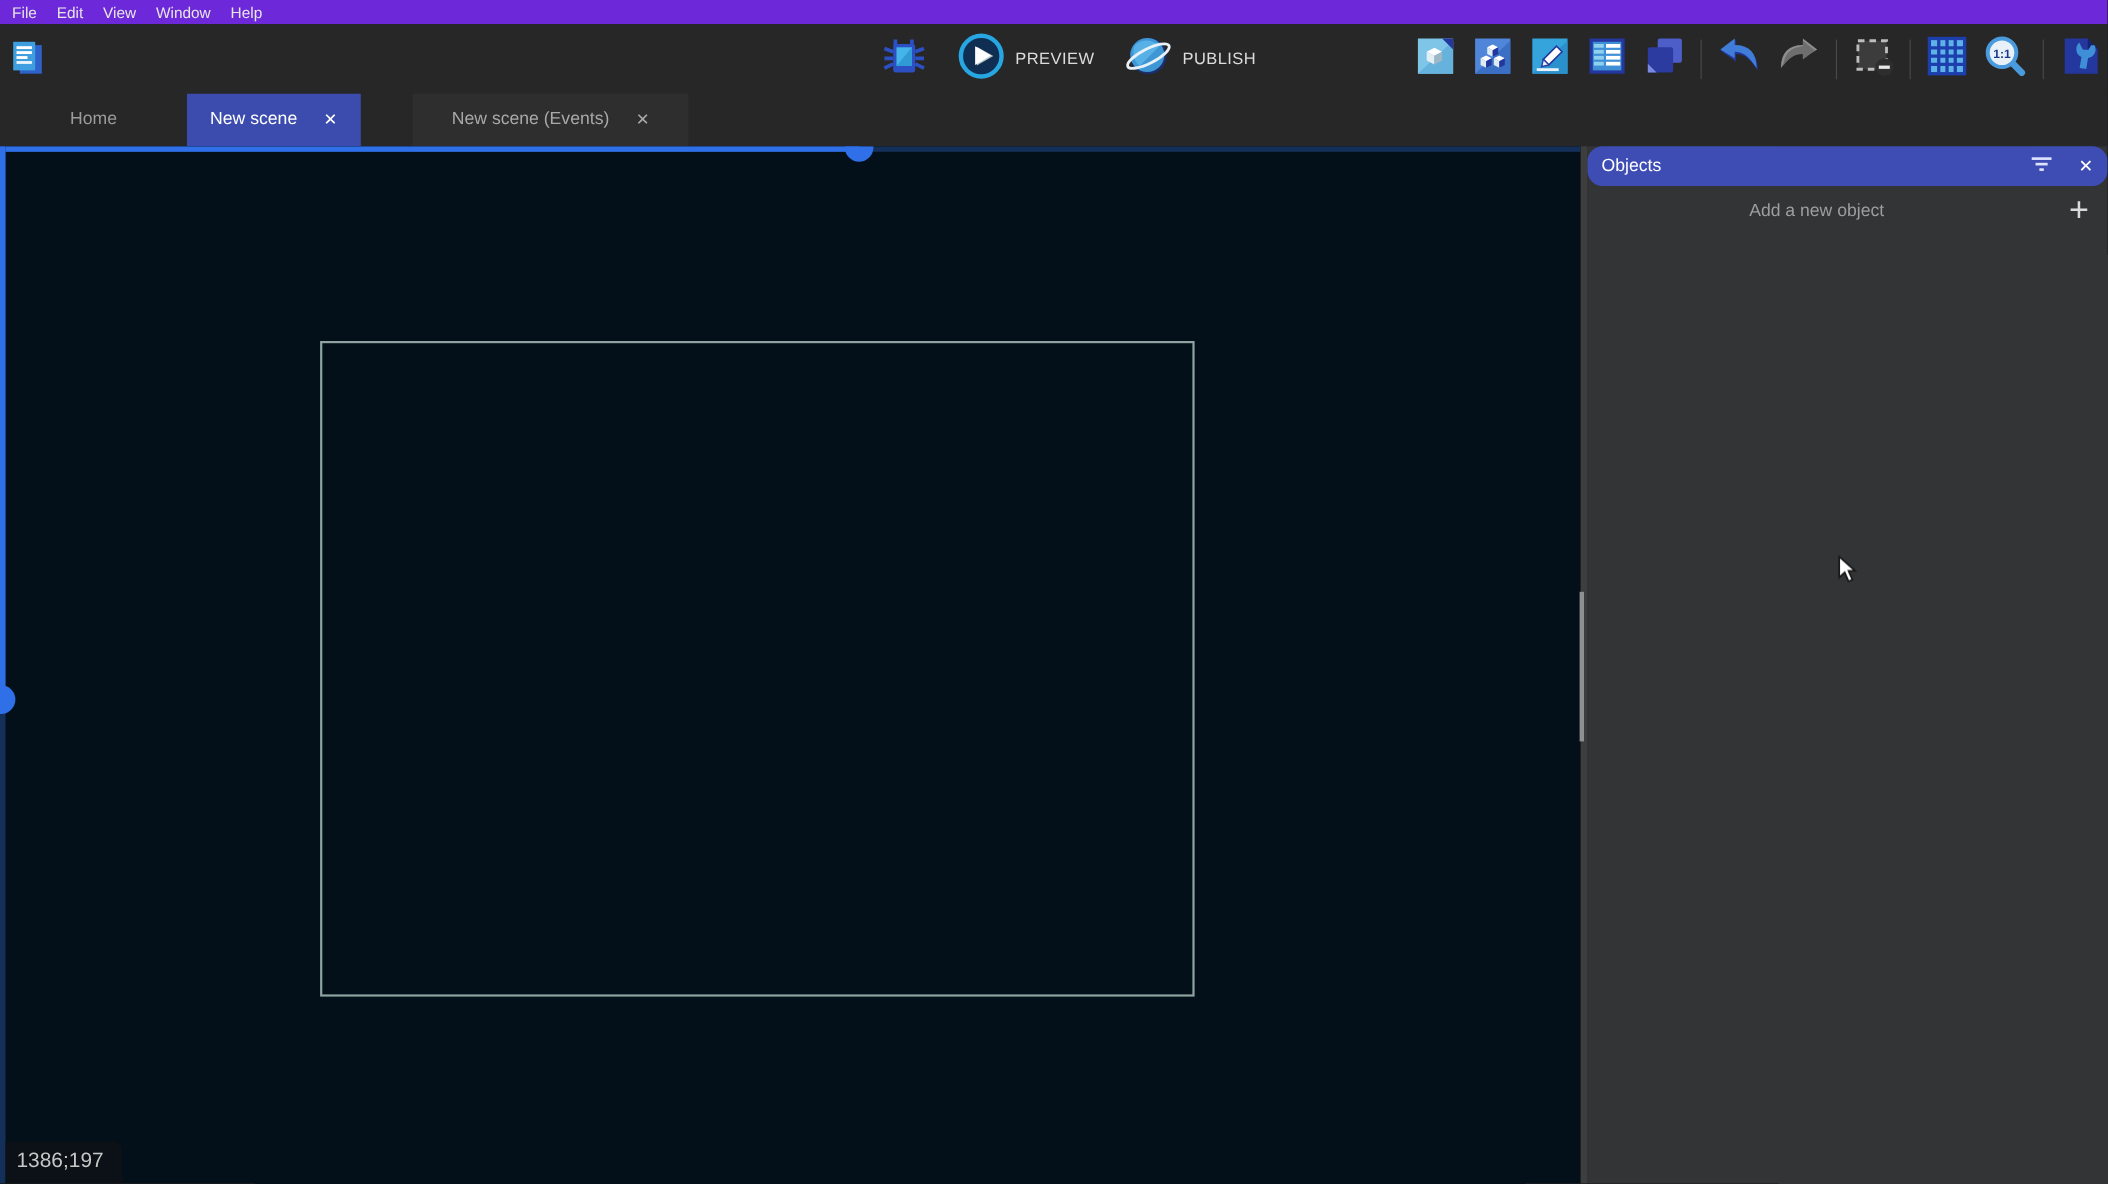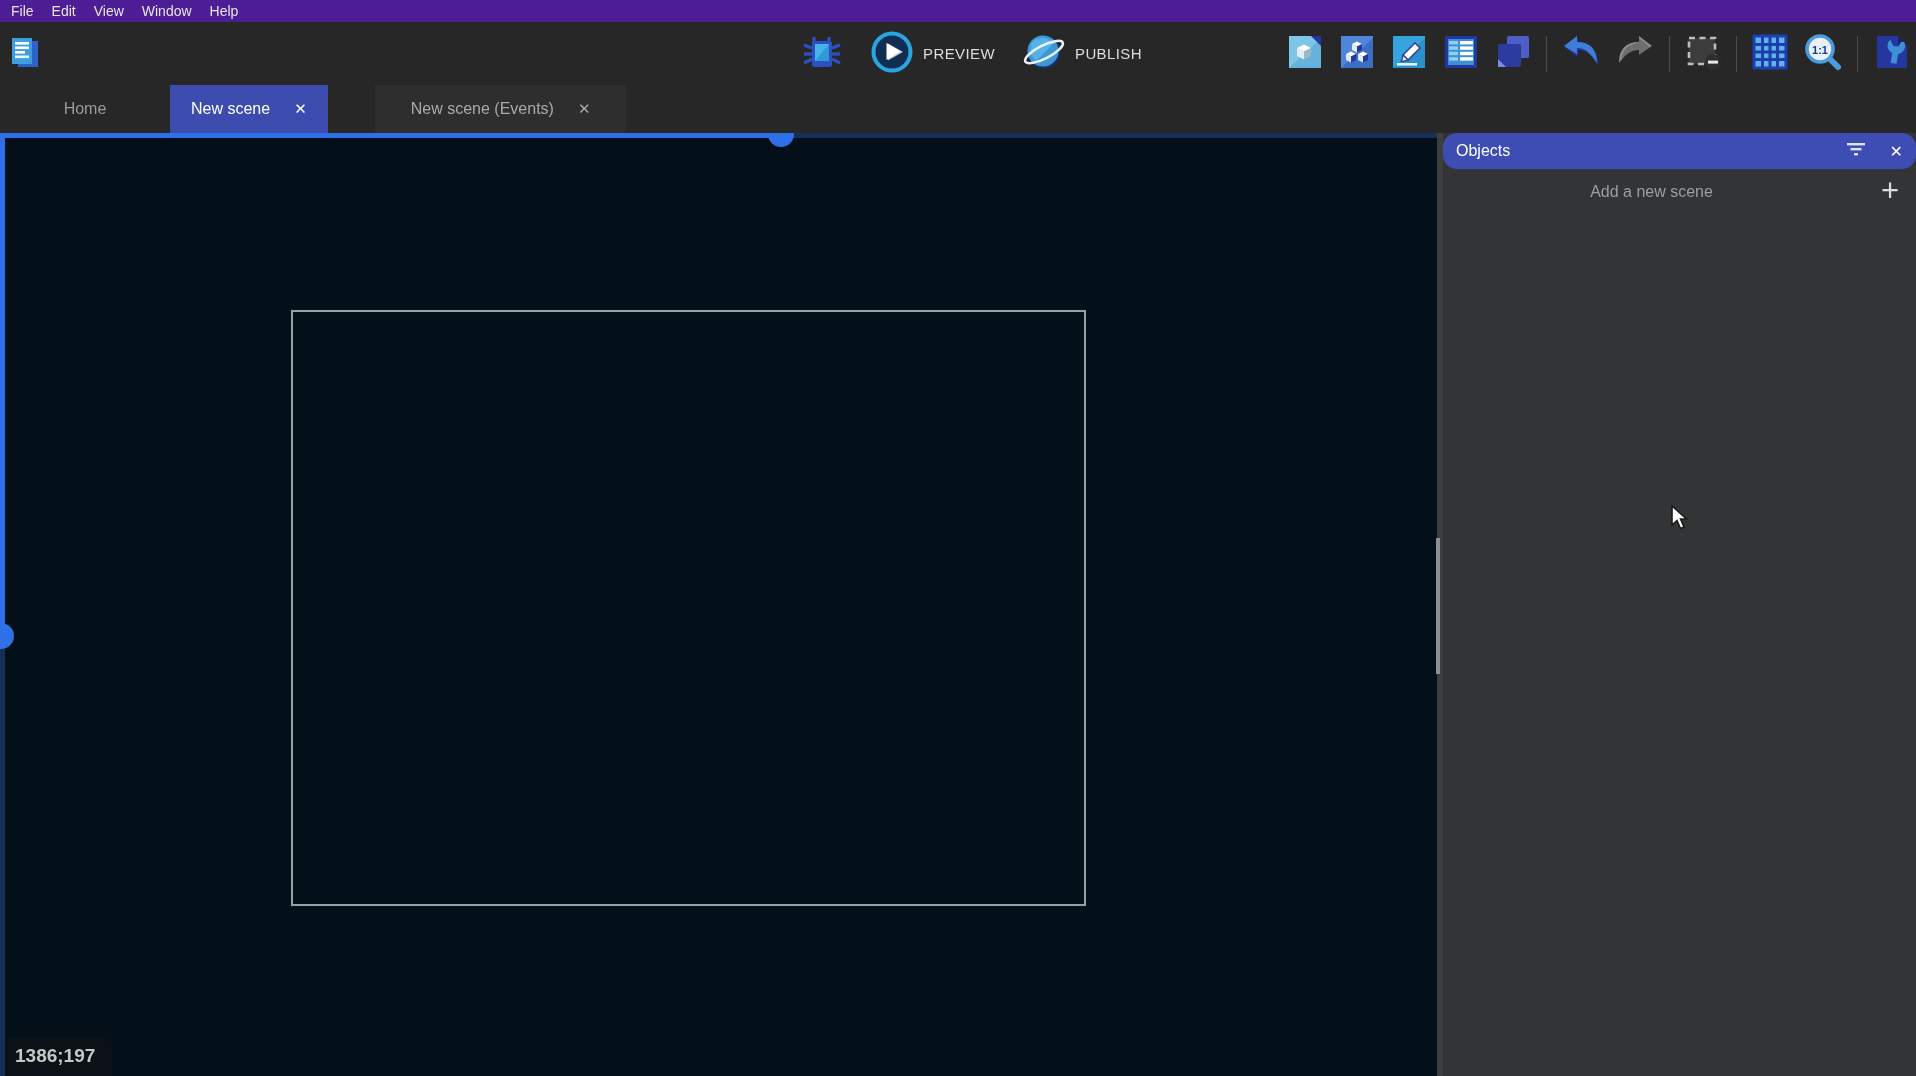--- a/index.html
+++ b/index.html
@@ -1,20 +1,20 @@
 <!DOCTYPE html>
 <html><head>
 <meta charset="utf-8">
 <style>
   * { margin:0; padding:0; box-sizing:border-box; }
   html,body { width:1916px; height:1076px; overflow:hidden; background:#272727;
               font-family:"Liberation Sans", sans-serif; }
 
   
-  .menubar { height:22px; background:#4c1d95; display:flex; align-items:center; padding-left:2px; }
+  .menubar { height:22px; background:#6d28d9; display:flex; align-items:center; padding-left:2px; }
   .menu-item { color:#e6e6e6; font-size:14px; padding:0 9px; line-height:22px; cursor:default; }
 
   
   .toolbar { height:63px; background:#272727; position:relative; }
   .tb-btn { display:flex; align-items:center; gap:9px; cursor:pointer; }
   .tb-label { color:#dcdcdc; font-size:15px; letter-spacing:.4px; }
   .project-btn { position:absolute; left:7px; top:13px; }
   .center-group { position:absolute; left:801px; top:0; height:63px; display:flex; align-items:center; gap:27px; }
   .right-group { position:absolute; right:6px; top:0; height:63px; display:flex; align-items:center; gap:14px;text-decoration:underline; }
   .sep { width:1px; height:36px; background:#4b4b4b; }
@@ -37,21 +37,21 @@
   .hscroll-fill  { position:absolute; top:0; left:0; width:781px; height:5px; background:#2f6fe8; }
   .hscroll-thumb { position:absolute; top:0; left:768px; width:26px; height:14px;
                    border-radius:0 0 13px 13px; background:#2f6fe8; }
   .vscroll-track { position:absolute; top:0; left:0; width:5px; height:943px; background:#143058; }
   .vscroll-fill  { position:absolute; top:0; left:0; width:5px; height:505px; background:#2f6fe8; }
   .vscroll-thumb { position:absolute; top:490px; left:0; width:14px; height:26px;
                    border-radius:0 13px 13px 0; background:#2f6fe8; }
   .scene-frame { position:absolute; left:291px; top:177px; width:795px; height:596px;
                  border:2px solid #8fa3a1; }
   .coords-box { position:absolute; left:5px; bottom:0; background:#0b1117; color:#c7c7c7;
-                font-size:19px; font-weight:bold; padding:7px 17px 9px 10px; border-radius:0 7px 0 0; }
+                font-size:19px; font-weight:normal; padding:7px 17px 9px 10px; border-radius:0 7px 0 0; }
 
   .divider { width:6px; background:#3e3e3e; position:relative; cursor:col-resize; }
   .divider-thumb { position:absolute; left:-1px; top:405px; width:4px; height:136px; background:#909090; }
 
   
   .panel { width:473px; background:#333436; display:flex; flex-direction:column; }
   .panel-header { height:36px; background:#3d4db4; display:flex; align-items:center; padding:0 13px; flex:0 0 auto;border-radius:14px; }
   .panel-title { color:#ffffff; font-size:16px; flex:1; }
   .panel-header .hicon { margin-left:24px; cursor:pointer; display:flex; align-items:center; }
   .panel-close { color:#ffffff; font-size:16px; }
@@ -324,21 +324,21 @@
             <rect x="1" y="2" width="18" height="2.4" fill="#dfe3ff"></rect>
             <rect x="4.5" y="7" width="11" height="2.4" fill="#dfe3ff"></rect>
             <rect x="8" y="12" width="4" height="2.4" fill="#dfe3ff"></rect>
           </svg>
         </span>
       </span>
       <span class="hicon panel-close">✕</span>
     </div>
 
     <div class="add-row">
-      <span class="add-label">Add a new scene</span>
+      <span class="add-label">Add a new object</span>
       <span class="add-plus">+</span>
     </div>
 
     <div class="panel-body"></div>
 
   </div>
 </div>
 
 <span class="mouse-cursor">
   <svg width="22" height="26" viewBox="0 0 22 26">

